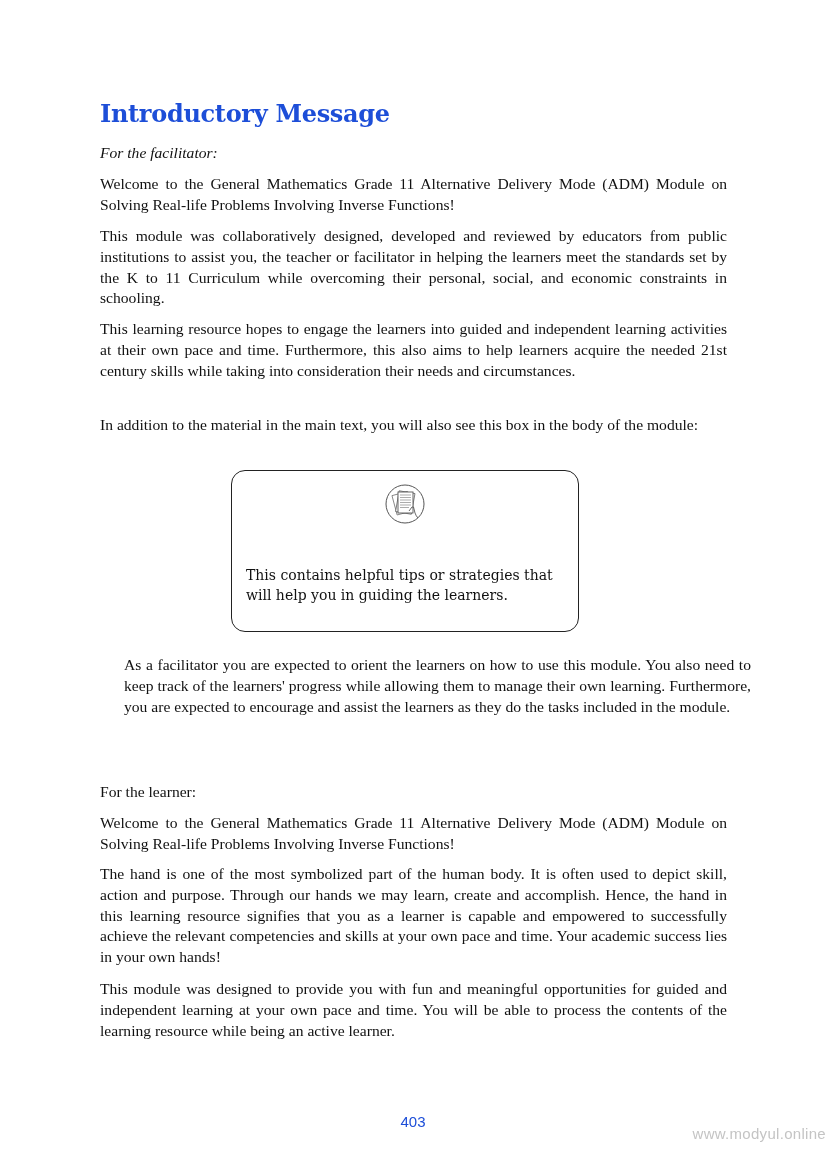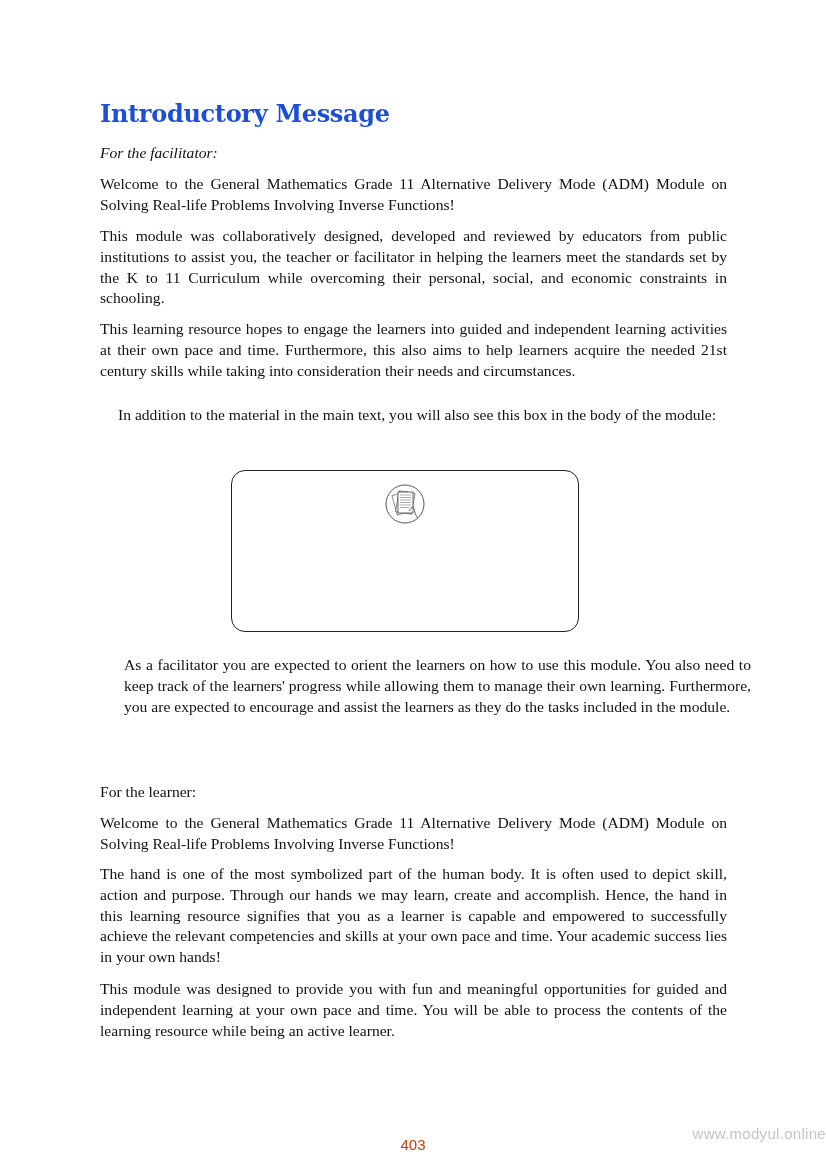--- a/index.html
+++ b/index.html
@@ -79,27 +79,27 @@
       top: 94px;
       left: 14px;
       width: 330px;
       font-family: "DejaVu Serif", serif;
       font-size: 14px;
       line-height: 20px;
       color: #111;
     }
     .footer-page {
       position: absolute;
-      top: 1136px;
+      top: 1113px;
       left: 0;
       width: 826px;
       text-align: center;
       font-family: "Liberation Sans", sans-serif;
       font-size: 15px;
-      color: #c2410c;
+      color: #1d4ed8;
     }
     .footer-url {
       position: absolute;
       top: 1125px;
       left: 0;
       width: 826px;
       text-align: right;
       font-family: "Liberation Sans", sans-serif;
       font-size: 15px;
       letter-spacing: 0.3px;
@@ -109,21 +109,21 @@
 </head>
 <body>
 
 <div class="page">
   <h1>Introductory Message</h1>
 
   <p class="p nojust" style="top:143px;font-style:italic;">For the facilitator:</p>
   <p class="p" style="top:174px;">Welcome to the General Mathematics Grade 11 Alternative Delivery Mode (ADM) Module on Solving Real-life Problems Involving Inverse Functions!</p>
   <p class="p" style="top:226px;">This module was collaboratively designed, developed and reviewed by educators from public institutions to assist you, the teacher or facilitator in helping the learners meet the standards set by the K to 11 Curriculum while overcoming their personal, social, and economic constraints in schooling.</p>
   <p class="p" style="top:319px;">This learning resource hopes to engage the learners into guided and independent learning activities at their own pace and time. Furthermore, this also aims to help learners acquire the needed 21st century skills while taking into consideration their needs and circumstances.</p>
-  <p class="p" style="top:405px;margin-left:18px;">In addition to the material in the main text, you will also see this box in the body of the module:</p>
+  <p class="p" style="top:415px;">In addition to the material in the main text, you will also see this box in the body of the module:</p>
 
   <div class="notebox">
     <svg class="note-icon" viewBox="0 0 40 40">
       <circle cx="20" cy="20" r="19" fill="none" stroke="#555" stroke-width="1"></circle>
       <g transform="rotate(-15 18 18)">
         <rect x="9" y="9" width="16" height="20" fill="#fff" stroke="#777" stroke-width="0.8"></rect>
       </g>
       <g transform="rotate(10 20 20)">
         <rect x="12" y="8" width="16" height="21" fill="#fff" stroke="#666" stroke-width="0.8"></rect>
       </g>
@@ -131,20 +131,21 @@
       <g stroke="#888" stroke-width="0.7">
         <line x1="15" y1="11" x2="26" y2="11"></line>
         <line x1="15" y1="13.5" x2="26" y2="13.5"></line>
         <line x1="15" y1="16" x2="26" y2="16"></line>
         <line x1="15" y1="18.5" x2="26" y2="18.5"></line>
         <line x1="15" y1="21" x2="26" y2="21"></line>
         <line x1="15" y1="23.5" x2="24" y2="23.5"></line>
       </g>
       <path d="M24 27 L27 23 Q29 22 29 25 L30 29 Q31 32 33 34" fill="none" stroke="#555" stroke-width="0.9"></path>
     </svg>
+    <div class="note-body">This contains helpful tips or strategies that will help you in guiding the learners.</div>
   </div>
 
   <p class="p" style="top:655px;margin-left:24px;">As a facilitator you are expected to orient the learners on how to use this module. You also need to keep track of the learners' progress while allowing them to manage their own learning. Furthermore, you are expected to encourage and assist the learners as they do the tasks included in the module.</p>
 
   <p class="p nojust" style="top:782px;">For the learner:</p>
   <p class="p" style="top:813px;">Welcome to the General Mathematics Grade 11 Alternative Delivery Mode (ADM) Module on Solving Real-life Problems Involving Inverse Functions!</p>
   <p class="p" style="top:864px;">The hand is one of the most symbolized part of the human body. It is often used to depict skill, action and purpose. Through our hands we may learn, create and accomplish. Hence, the hand in this learning resource signifies that you as a learner is capable and empowered to successfully achieve the relevant competencies and skills at your own pace and time. Your academic success lies in your own hands!</p>
   <p class="p" style="top:979px;">This module was designed to provide you with fun and meaningful opportunities for guided and independent learning at your own pace and time. You will be able to process the contents of the learning resource while being an active learner.</p>
 </div>
 

